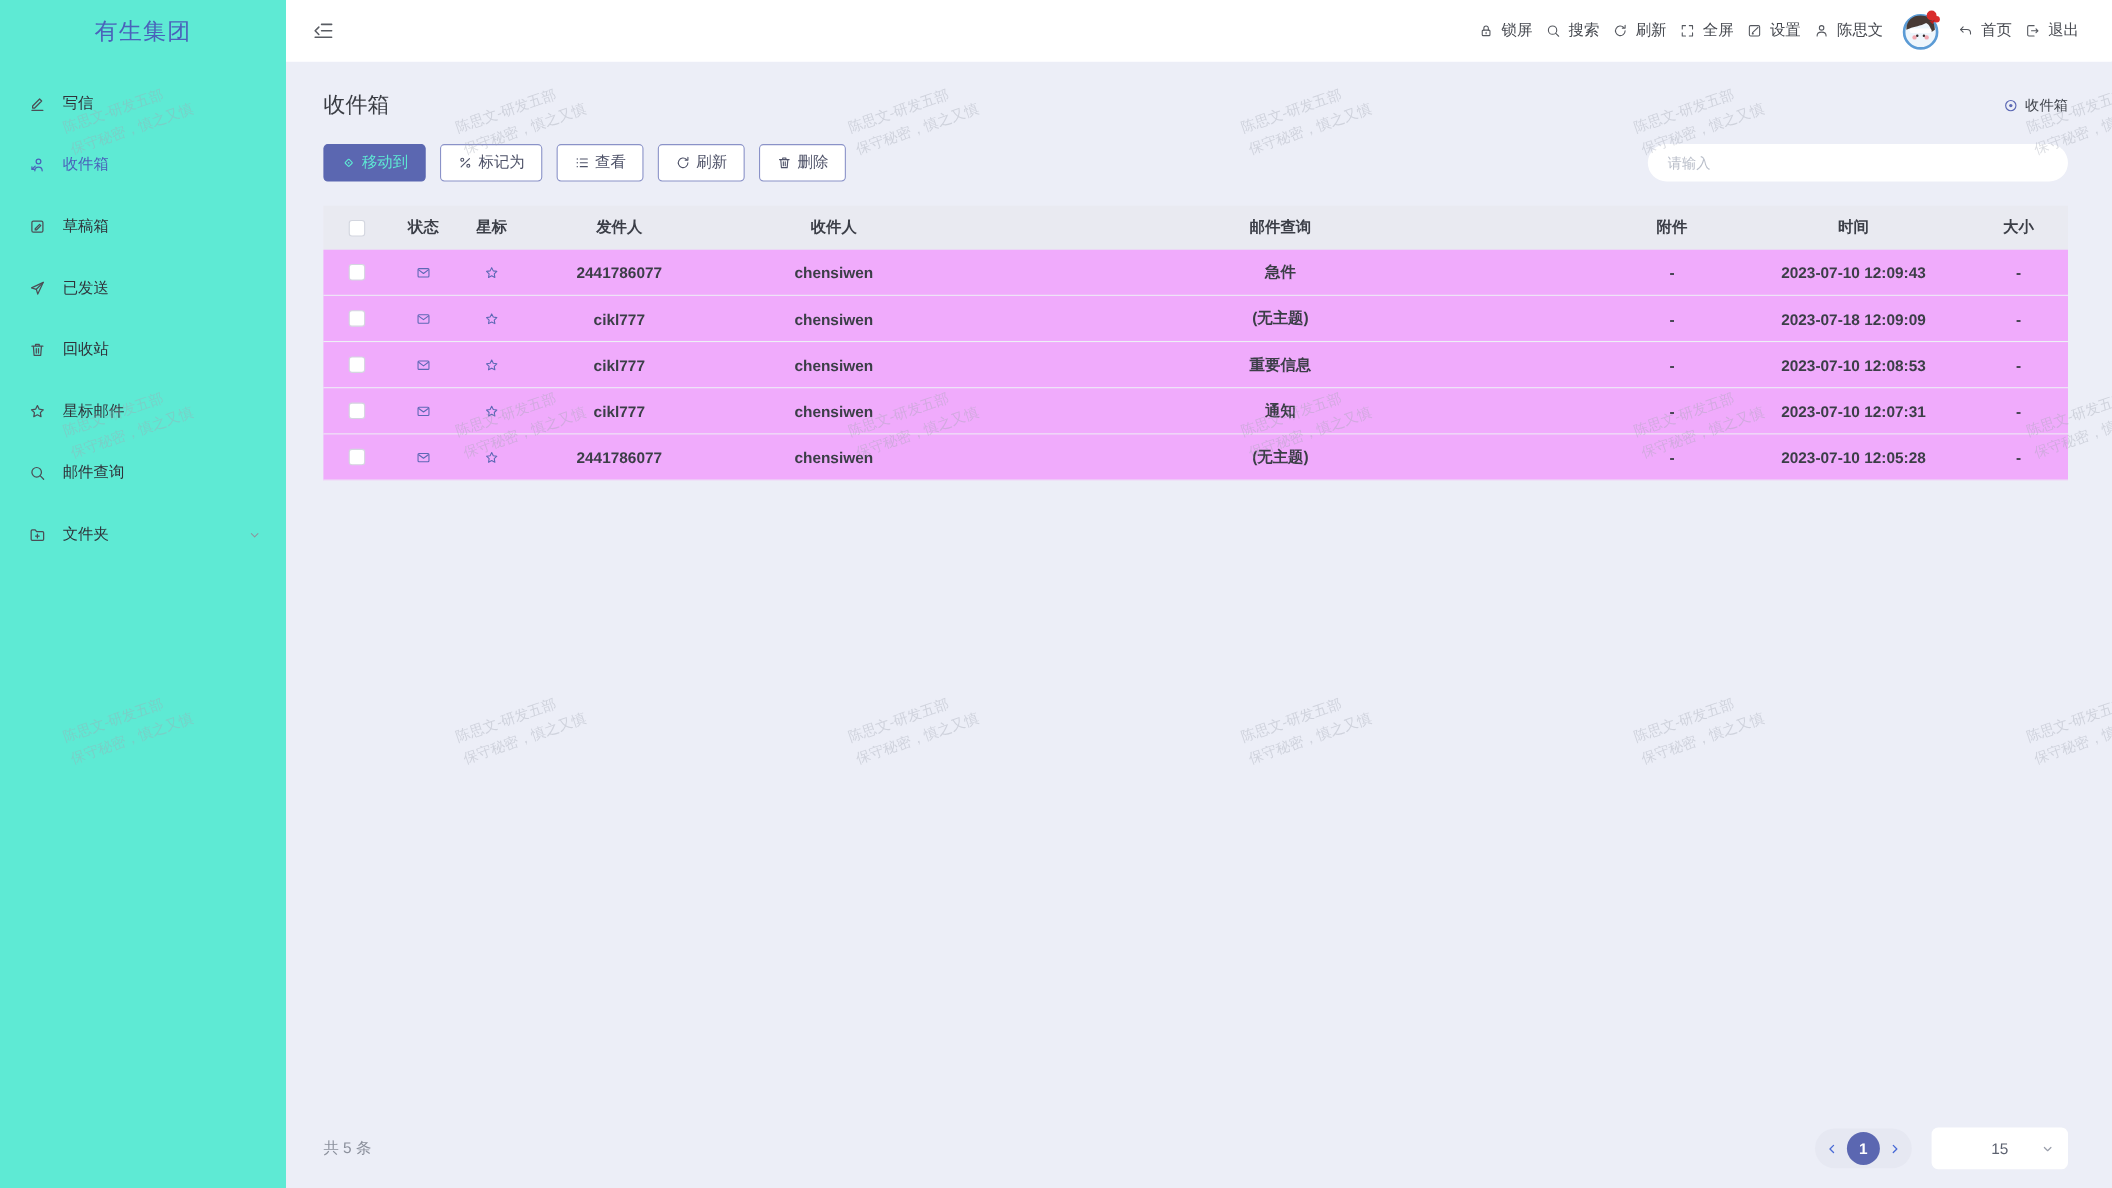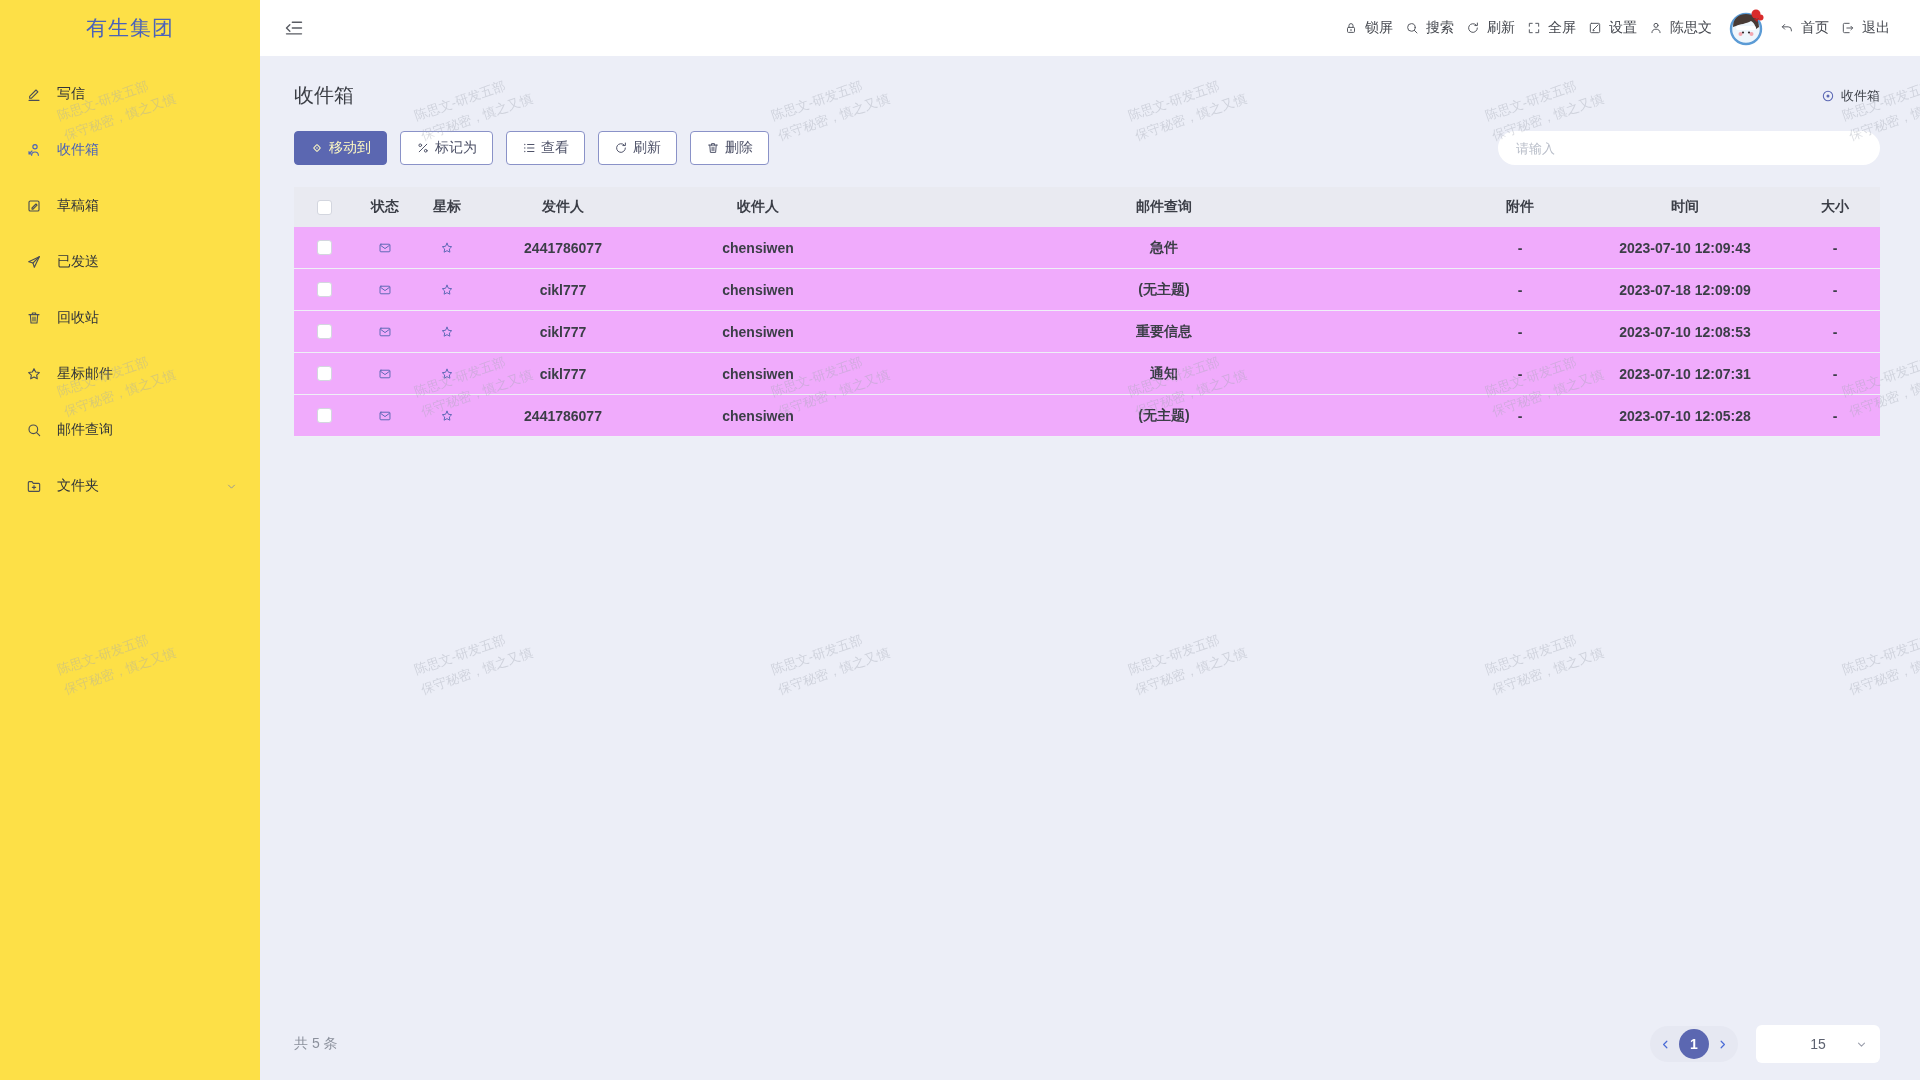--- a/index.html
+++ b/index.html
@@ -5,21 +5,21 @@
   * { margin:0; padding:0; box-sizing:border-box; }
   html,body { width:1920px; height:1080px; overflow:hidden;
     font-family:"Liberation Sans","DejaVu Sans",sans-serif; background:#eceef7; }
 
   .icn svg { width:16px; height:16px; display:block; }
   .icn.sm svg { width:14px; height:14px; }
   .icn.lg svg { width:20px; height:20px; }
   .icn.xs svg { width:13px; height:13px; }
 
   
-  .sidebar { position:fixed; left:0; top:0; width:260px; height:1080px; background:#fde047; z-index:3; }
+  .sidebar { position:fixed; left:0; top:0; width:260px; height:1080px; background:#5eead4; z-index:3; }
   .logo { height:56px; display:flex; align-items:center; justify-content:center;
     font-size:21px; letter-spacing:1px; color:#4a62ba; }
   .menu { padding-top:10px; }
   .side-item { height:56px; display:flex; align-items:center; gap:15px; padding:0 22px 0 26px;
     font-size:14px; color:#30333a; cursor:pointer; }
   .side-item .icn { color:#4b4e55; }
   .side-item.active, .side-item.active .icn { color:#4a62ba; }
   .side-item .chev { margin-left:auto; color:#8f939c; }
 
   
@@ -38,21 +38,21 @@
   .title-row { display:flex; align-items:center; justify-content:space-between; }
   .page-title { font-size:20px; color:#3a3d44; font-weight:500; }
   .breadcrumb { display:flex; align-items:center; gap:6px; font-size:13px; color:#3f434b; }
   .breadcrumb .icn { color:#5c68b4; }
 
   .toolbar-row { margin-top:22px; display:flex; align-items:center; }
   .btn { height:34px; border-radius:4px; display:inline-flex; align-items:center; gap:5px;
     padding:0 15px; font-size:14px; border:1px solid #8a92c8; color:#4e5268; background:#fff;
     margin-right:13px; cursor:pointer; font-family:inherit; }
   .btn .icn { color:inherit; }
-  .btn.primary { background:#5b67b1; border-color:#5b67b1; color:#fef9c3; }
+  .btn.primary { background:#5b67b1; border-color:#5b67b1; color:#5eead4; }
   .search-input { margin-left:auto; width:382px; height:34px; border:none; outline:none;
     border-radius:17px; background:#fff; padding:0 18px; font-size:13px; color:#333; font-family:inherit; }
   .search-input::placeholder { color:#b9bec9; }
 
   
   .mail-table { margin-top:22px; }
   .grid-row { display:grid; grid-template-columns:60px 62px 62px 170px 220px 1fr 120px 210px 90px;
     align-items:center; }
   .thead { background:#e9eaf1; height:40px; font-weight:bold; font-size:14px; color:#3b3e47; }
   .trow { height:42px; background:#f0abfc; border-bottom:1px solid #eef0f6; font-size:14px;

